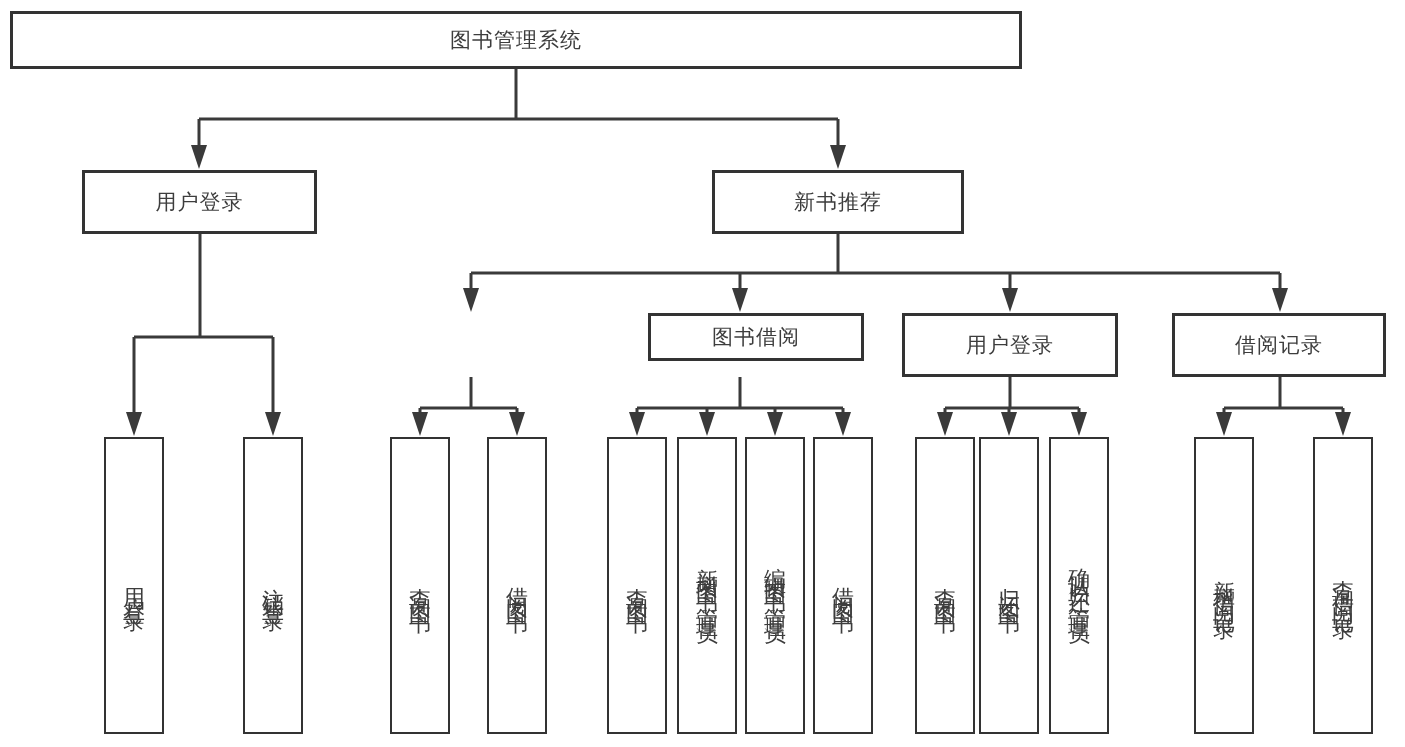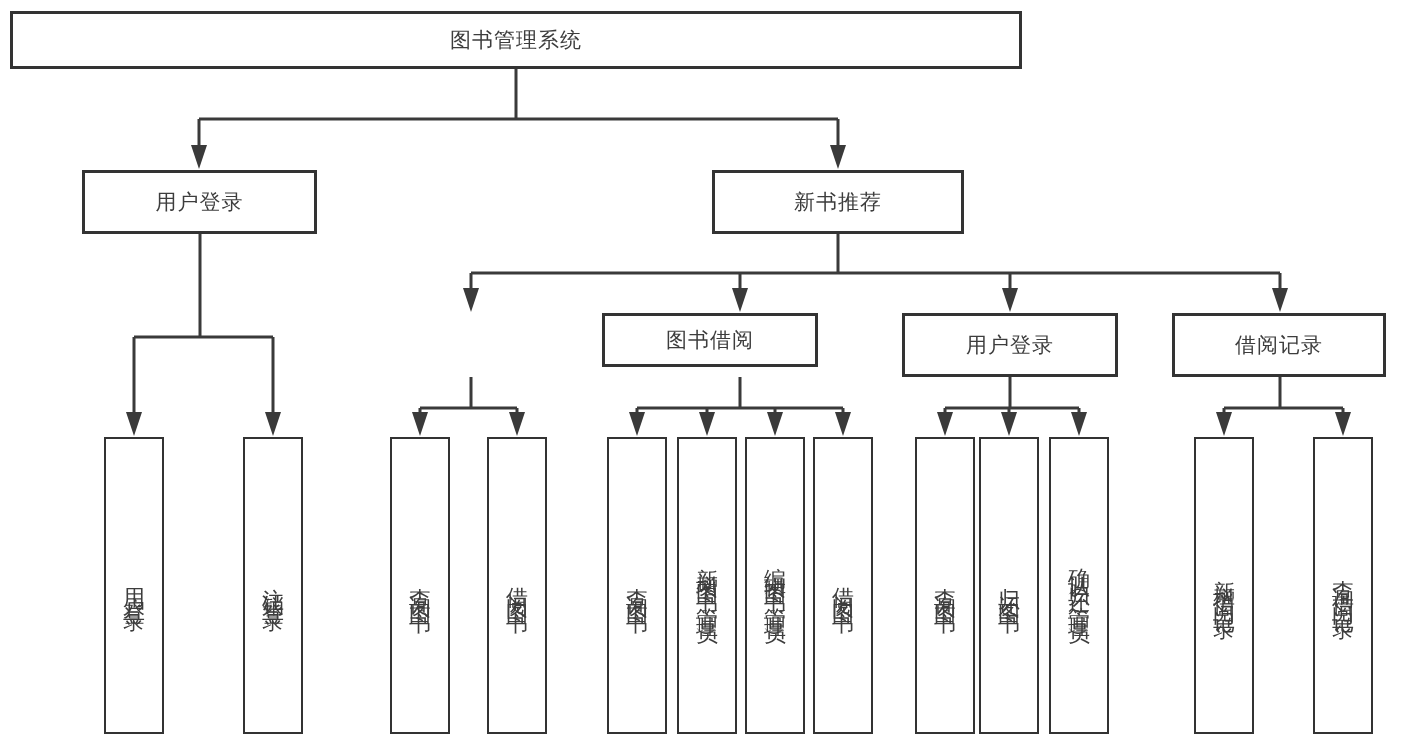--- a/index.html
+++ b/index.html
@@ -118,21 +118,21 @@
     <span class="hlabel">图书管理系统</span>
   </div>
 
   <div class="box" style="left:82px; top:170px; width:235px; height:64px;">
     <span class="hlabel">用户登录</span>
   </div>
   <div class="box" style="left:712px; top:170px; width:252px; height:64px;">
     <span class="hlabel">新书推荐</span>
   </div>
 
-  <div class="box" style="left:602px; top:313px; width:216px; height:54px;">
+  <div class="box" style="left:648px; top:313px; width:216px; height:48px;">
     <span class="hlabel">图书借阅</span>
   </div>
   <div class="box" style="left:902px; top:313px; width:216px; height:64px;">
     <span class="hlabel">用户登录</span>
   </div>
   <div class="box" style="left:1172px; top:313px; width:214px; height:64px;">
     <span class="hlabel">借阅记录</span>
   </div>
 
   <div class="box vbox" style="left:104px; top:437px; width:60px; height:297px;">

